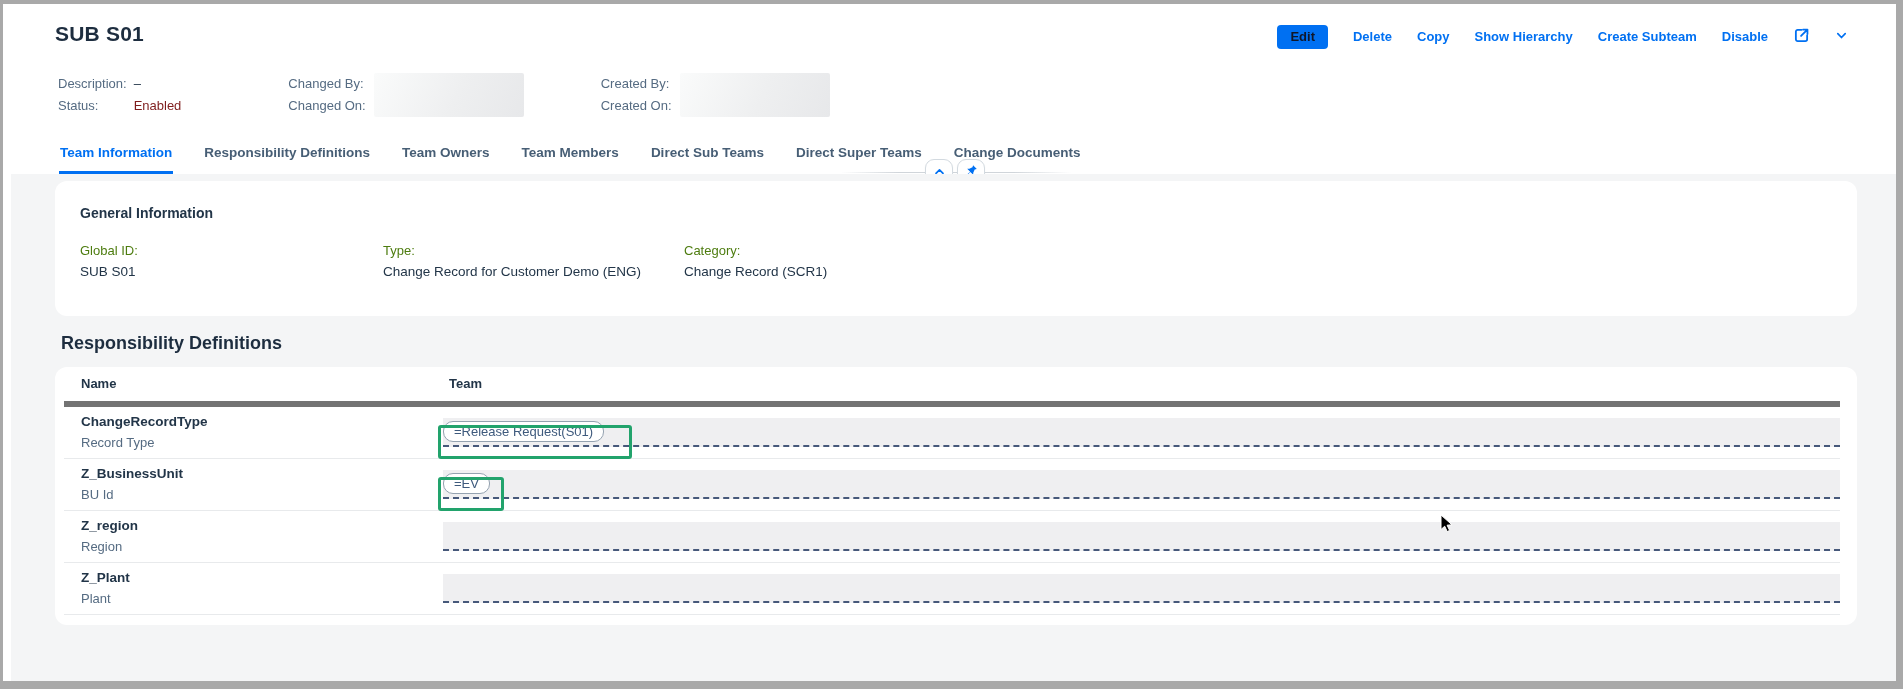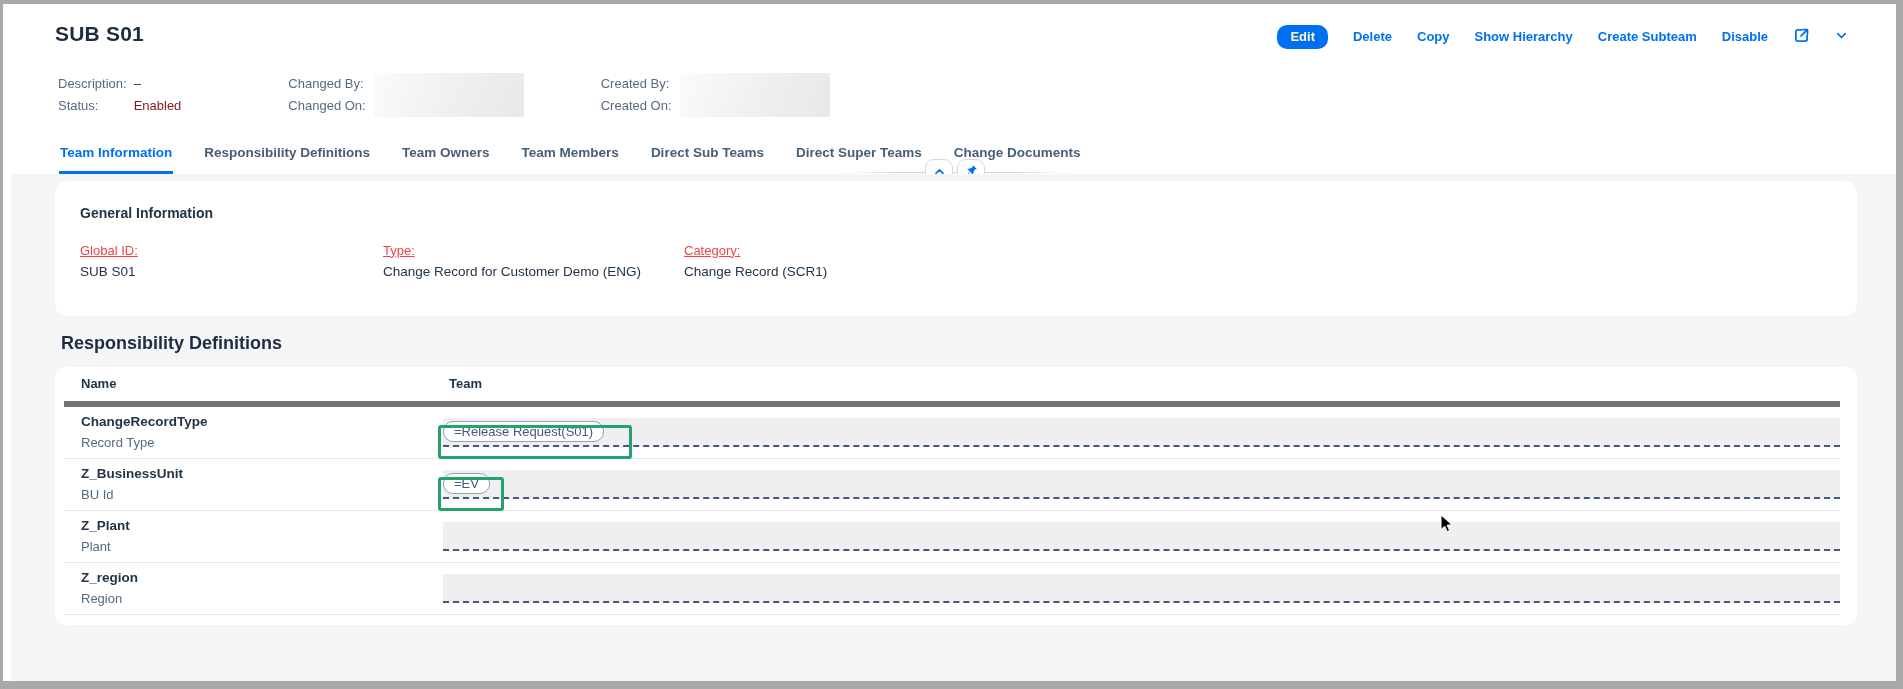--- a/index.html
+++ b/index.html
@@ -6,21 +6,21 @@
   *{box-sizing:border-box;font-family:"Liberation Sans",sans-serif;}
   .screen{width:1903px;height:689px;position:relative;background:#fff;overflow:hidden;
     border-top:4px solid #a9a9a9;border-left:3px solid #a9a9a9;
     border-right:7px solid #a9a9a9;border-bottom:8px solid #a9a9a9;
     display:flex;flex-direction:column;}
   
   .header{background:#fff;position:relative;padding:14px 48px 0 52px;flex:0 0 auto;}
   .title-row{display:flex;justify-content:space-between;align-items:flex-start;}
   .page-title{font-size:21px;font-weight:700;color:#1d2d3f;letter-spacing:.2px;margin-top:4px;}
   .actions{display:flex;align-items:center;gap:25px;margin-top:7px;}
-  .btn-primary{background:#0070f2;color:#fef9c3;border:none;border-radius:10px;
+  .btn-primary{background:#0070f2;color:#0f172a;border:none;border-radius:4px;
     font-size:13px;font-weight:600;padding:4px 13px;cursor:pointer;line-height:1.2;}
   .btn-text{background:none;border:none;color:#0070f2;font-size:13px;font-weight:600;
     padding:0;cursor:pointer;line-height:1.2;}
   .icon-btn{background:none;border:none;padding:0;cursor:pointer;display:flex;align-items:center;}
   
   .info-block{display:flex;margin-top:24px;padding-bottom:2px;}
   .info-col{display:flex;font-size:13px;line-height:22px;}
   .info-labels{color:#556b82;text-align:left;}
   .info-labels div{white-space:nowrap;}
   .info-vals{margin-left:7px;color:#223548;}
@@ -43,21 +43,21 @@
   .tabbar{display:flex;gap:30px;padding-left:4px;margin-top:20px;}
   .tab{font-size:13.5px;font-weight:600;color:#475e75;padding:6px 1px 11px 1px;cursor:pointer;
     border-bottom:3px solid transparent;white-space:nowrap;}
   .tab.active{color:#0070f2;border-bottom-color:#0070f2;}
   
   .content{background:#f4f5f6;flex:1 1 auto;padding:7px 39px 0 44px;position:relative;margin-left:8px;}
   .card{background:#fff;border-radius:12px;}
   .card-general{height:135px;padding:24px 25px;}
   .gi-heading{font-size:14px;font-weight:700;color:#223548;}
   .gi-fields{display:flex;margin-top:21px;}
-  .gi-field .gi-label{font-size:13px;color:#ef4444;line-height:18px;text-decoration:underline;}
+  .gi-field .gi-label{font-size:13px;color:#4d7c0f;line-height:18px;}
   .gi-field .gi-value{font-size:13.5px;color:#223548;line-height:20px;margin-top:2px;}
   .gi-f1{width:303px;}
   .gi-f2{width:301px;}
   .section-title{font-size:18px;font-weight:700;color:#1d2d3f;margin:17px 0 13px 6px;}
   
   .card-table{padding:0 17px 10px 0;}
   .thead{display:flex;height:40px;align-items:center;border-bottom:6px solid #737373;margin-left:9px;}
   .th-name{width:379px;padding-left:17px;font-size:13px;font-weight:700;color:#223548;}
   .th-value{font-size:13px;font-weight:700;color:#223548;padding-left:6px;}
   .trow{display:flex;height:52px;align-items:center;border-bottom:1px solid #e8eaec;margin-left:9px;}
@@ -215,32 +215,32 @@
         <div class="td-value">
           <div class="vfield">
             <span class="token">=EV</span>
           </div>
           <div class="hl hl-narrow"></div>
         </div>
       </div>
 
       <div class="trow">
         <div class="td-name">
+          <div class="row-name">Z_region</div>
+          <div class="row-sub">Region</div>
+        </div>
+        <div class="td-value">
+          <div class="vfield"></div>
+        </div>
+      </div>
+
+      <div class="trow">
+        <div class="td-name">
           <div class="row-name">Z_Plant</div>
           <div class="row-sub">Plant</div>
-        </div>
-        <div class="td-value">
-          <div class="vfield"></div>
-        </div>
-      </div>
-
-      <div class="trow">
-        <div class="td-name">
-          <div class="row-name">Z_region</div>
-          <div class="row-sub">Region</div>
         </div>
         <div class="td-value">
           <div class="vfield"></div>
         </div>
       </div>
     </div>
 
     <div class="cursor">
       <svg width="14" height="20" viewBox="0 0 14 20">
         <path d="M1 1 L1 15.5 L4.7 12.2 L7.2 17.6 L9.6 16.4 L7.1 11.2 L12 10.8 Z" fill="#000" stroke="#fff" stroke-width="1"></path>

